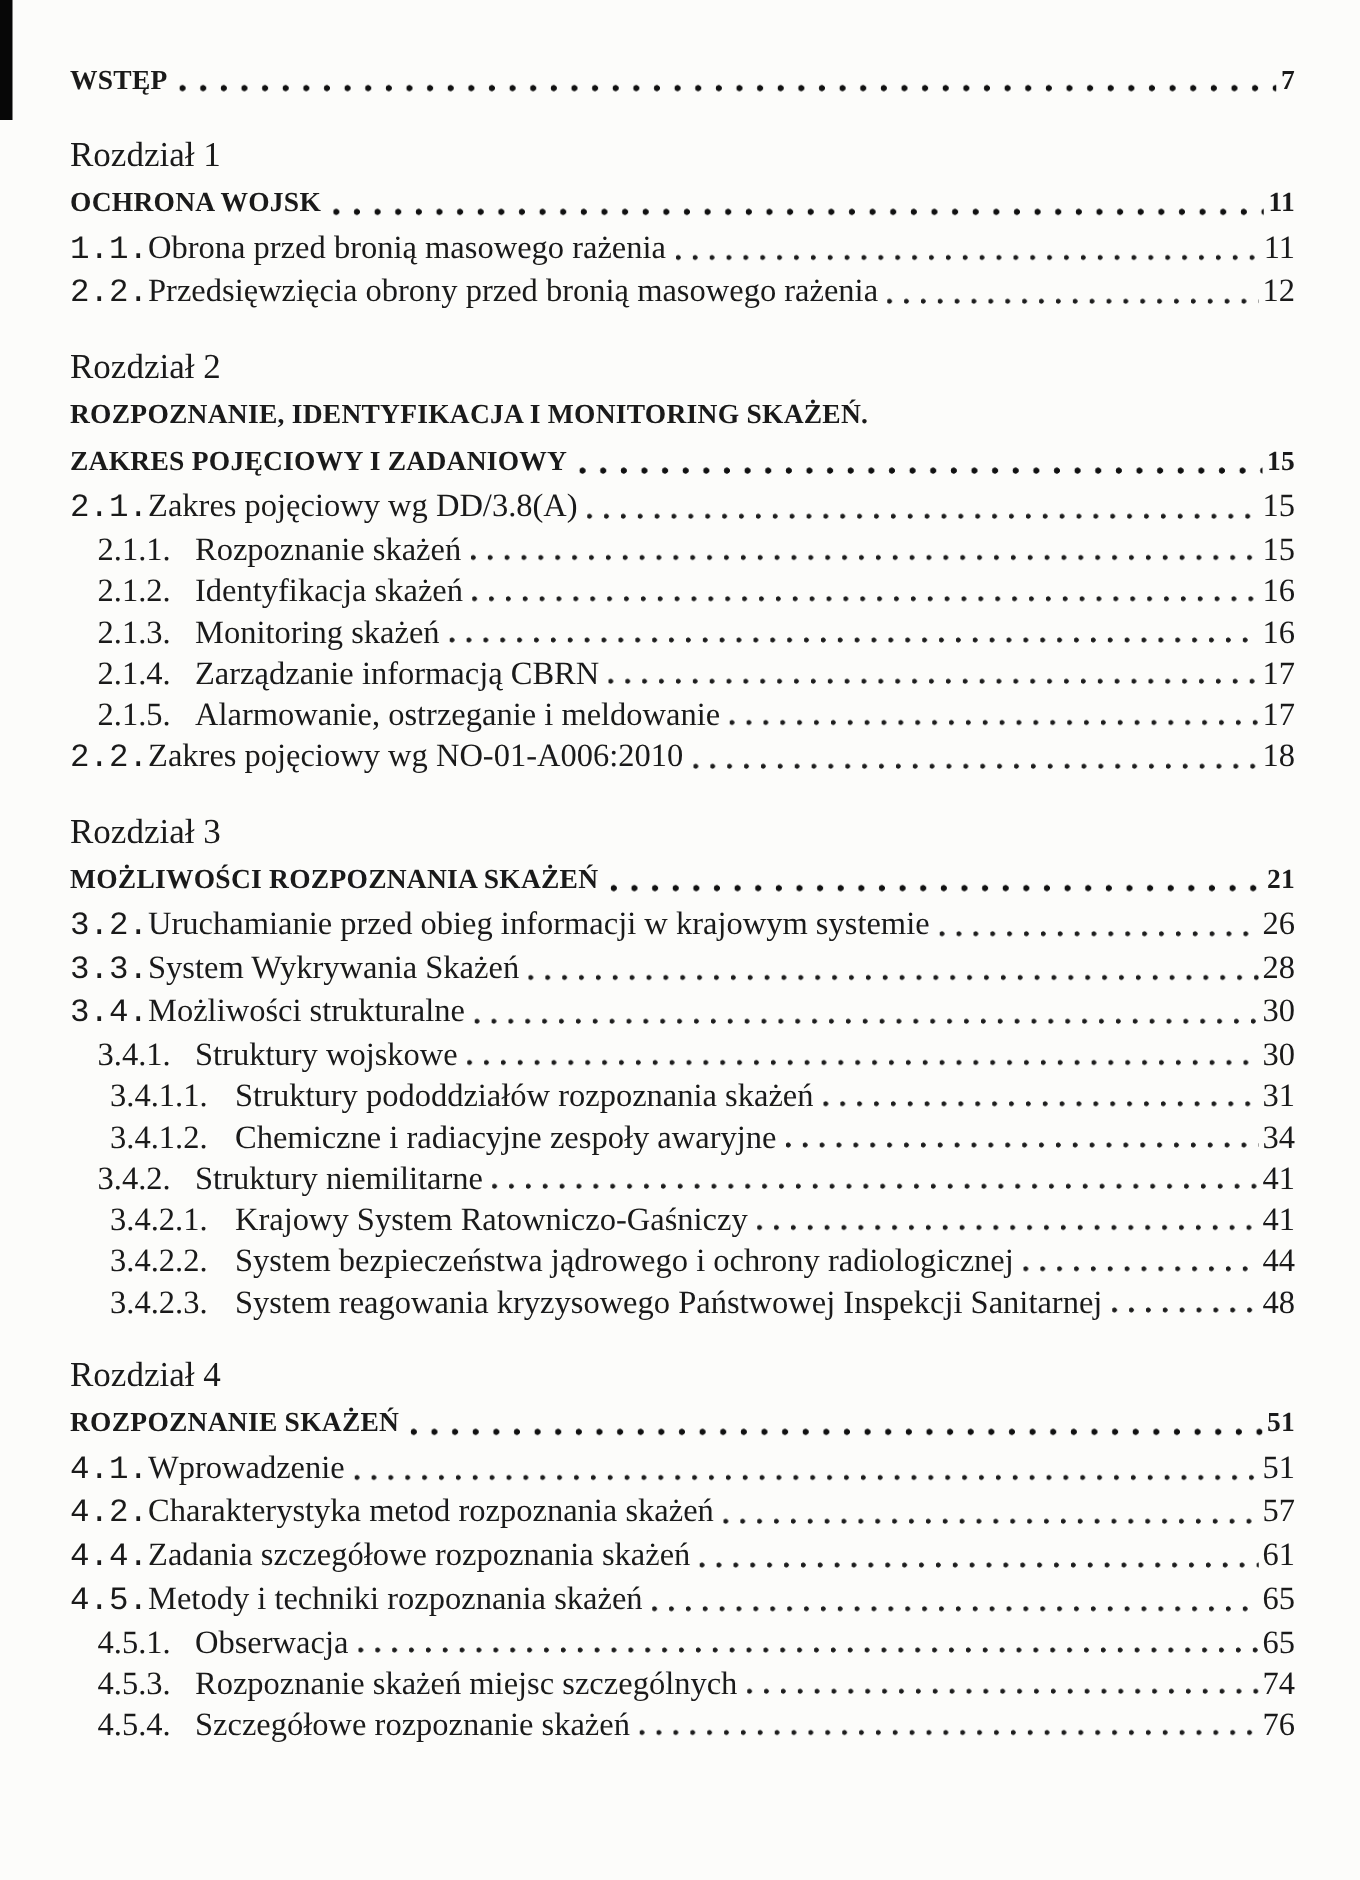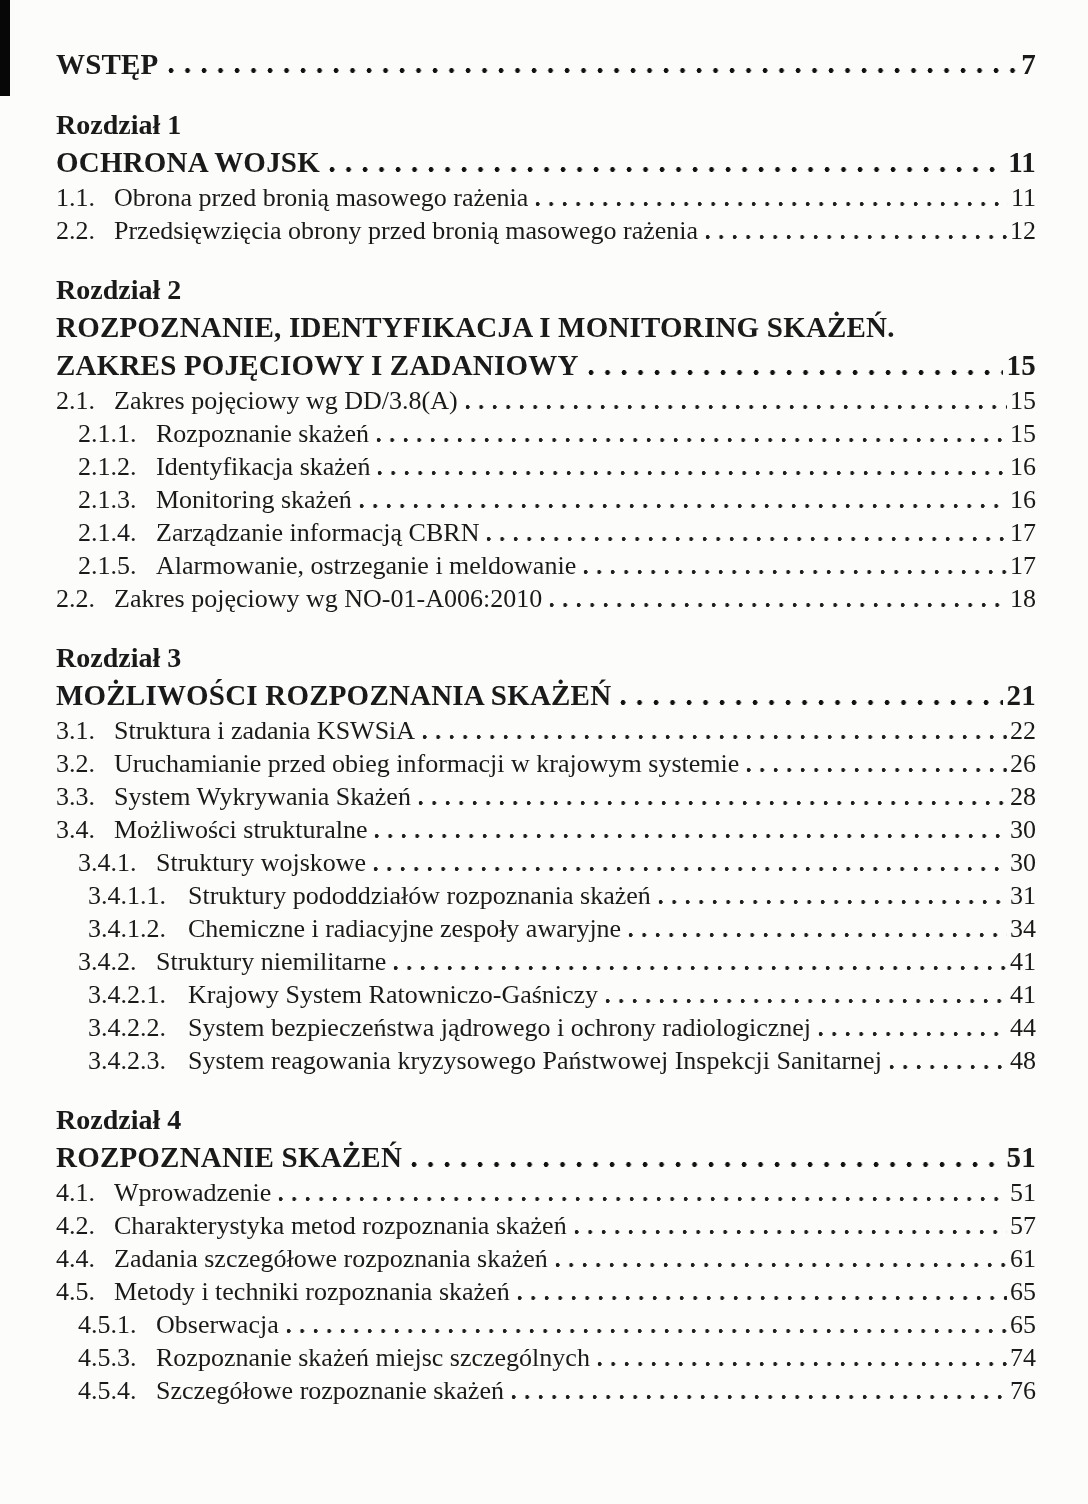--- a/index.html
+++ b/index.html
@@ -24,36 +24,36 @@
   .row {
     display: flex;
     align-items: baseline;
   }
   .entry-row {
     font-size: 26px;
     line-height: 33px;
   }
   .intro-row, .title-row {
     font-weight: bold;
-    font-size: 29px;
+    font-size: 22px;
     line-height: 38px;
     letter-spacing: 0.2px;
   }
   .intro-row { line-height: 36px; }
   .kicker-row {
-    font-weight: bold;
+    font-weight: normal;
     font-size: 28px;
     line-height: 37px;
   }
   .chapter { margin-top: 24px; }
   .num { flex: 0 0 auto; white-space: pre; }
   .txt { flex: 0 1 auto; white-space: nowrap; }
   .pg  { flex: 0 0 auto; white-space: pre; }
   .indent-1 { margin-left: 0; }
-  .indent-1 .num { min-width: 58px; }
+  .indent-1 .num { min-width: 58px; font-family: Liberation Mono, monospace; }
   .indent-2 { margin-left: 22px; }
   .indent-2 .num { min-width: 78px; }
   .indent-3 { margin-left: 32px; }
   .indent-3 .num { min-width: 100px; }
   .leader {
     flex: 1 1 14px;
     min-width: 14px;
     align-self: flex-end;
     height: 6px;
     margin: 0 3px 7px 7px;
@@ -159,26 +159,20 @@
       <div class="chapter">
         <div class="row kicker-row">
           <span class="txt">Rozdział 3</span>
         </div>
         <div class="row title-row">
           <span class="txt">MOŻLIWOŚCI ROZPOZNANIA SKAŻEŃ</span>
           <span class="leader leader-bold"></span>
           <span class="pg">21</span>
         </div>
         <div class="row entry-row indent-1">
-          <span class="num">3.1.</span>
-          <span class="txt">Struktura i zadania KSWSiA</span>
-          <span class="leader"></span>
-          <span class="pg">22</span>
-        </div>
-        <div class="row entry-row indent-1">
           <span class="num">3.2.</span>
           <span class="txt">Uruchamianie przed obieg informacji w krajowym systemie</span>
           <span class="leader"></span>
           <span class="pg">26</span>
         </div>
         <div class="row entry-row indent-1">
           <span class="num">3.3.</span>
           <span class="txt">System Wykrywania Skażeń</span>
           <span class="leader"></span>
           <span class="pg">28</span>

